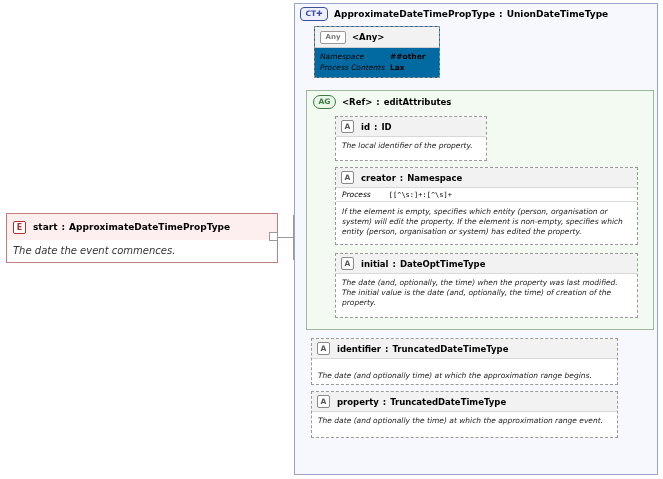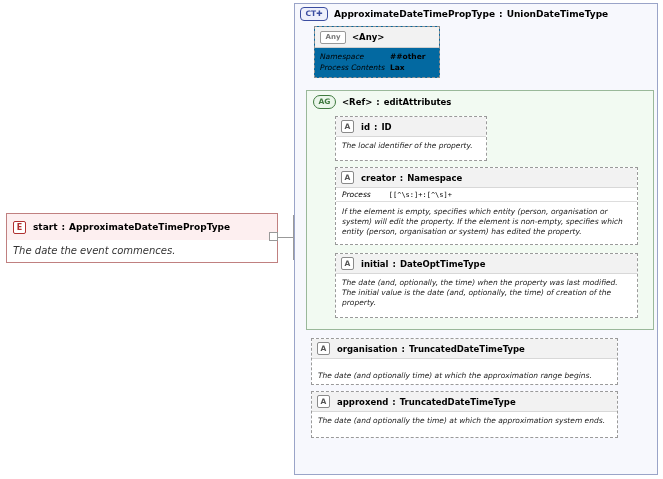--- a/index.html
+++ b/index.html
@@ -365,31 +365,31 @@
       <span class="attr-name">initial</span>
       <span class="attr-type">:</span>
       <span class="attr-type">DateOptTimeType</span>
     </div>
     <div class="attr-annot" style="top:20px;font-style:italic;">The date (and, optionally, the time) when the property was last modified. The initial value is the date (and, optionally, the time) of creation of the property.</div>
   </div>
 
   <div class="abs attr-box" style="left:311px; top:338px; width:307px; height:47px;">
     <div class="attr-head">
       <span class="tag-A">A</span>
-      <span class="attr-name">organisation</span>
+      <span class="attr-name">identifier</span>
       <span class="attr-type">:</span>
       <span class="attr-type">TruncatedDateTimeType</span>
     </div>
     <div class="attr-annot" style="top:28px;">The date (and optionally time) at which the approximation range begins.</div>
   </div>
 
   <div class="abs attr-box" style="left:311px; top:391px; width:307px; height:47px;">
     <div class="attr-head">
       <span class="tag-A">A</span>
-      <span class="attr-name">approxend</span>
+      <span class="attr-name">property</span>
       <span class="attr-type">:</span>
       <span class="attr-type">TruncatedDateTimeType</span>
     </div>
-    <div class="attr-annot" style="top:20px;">The date (and optionally the time) at which the approximation system ends.</div>
+    <div class="attr-annot" style="top:20px;">The date (and optionally the time) at which the approximation range event.</div>
   </div>
 
 
 </div>
 
 </body></html>

